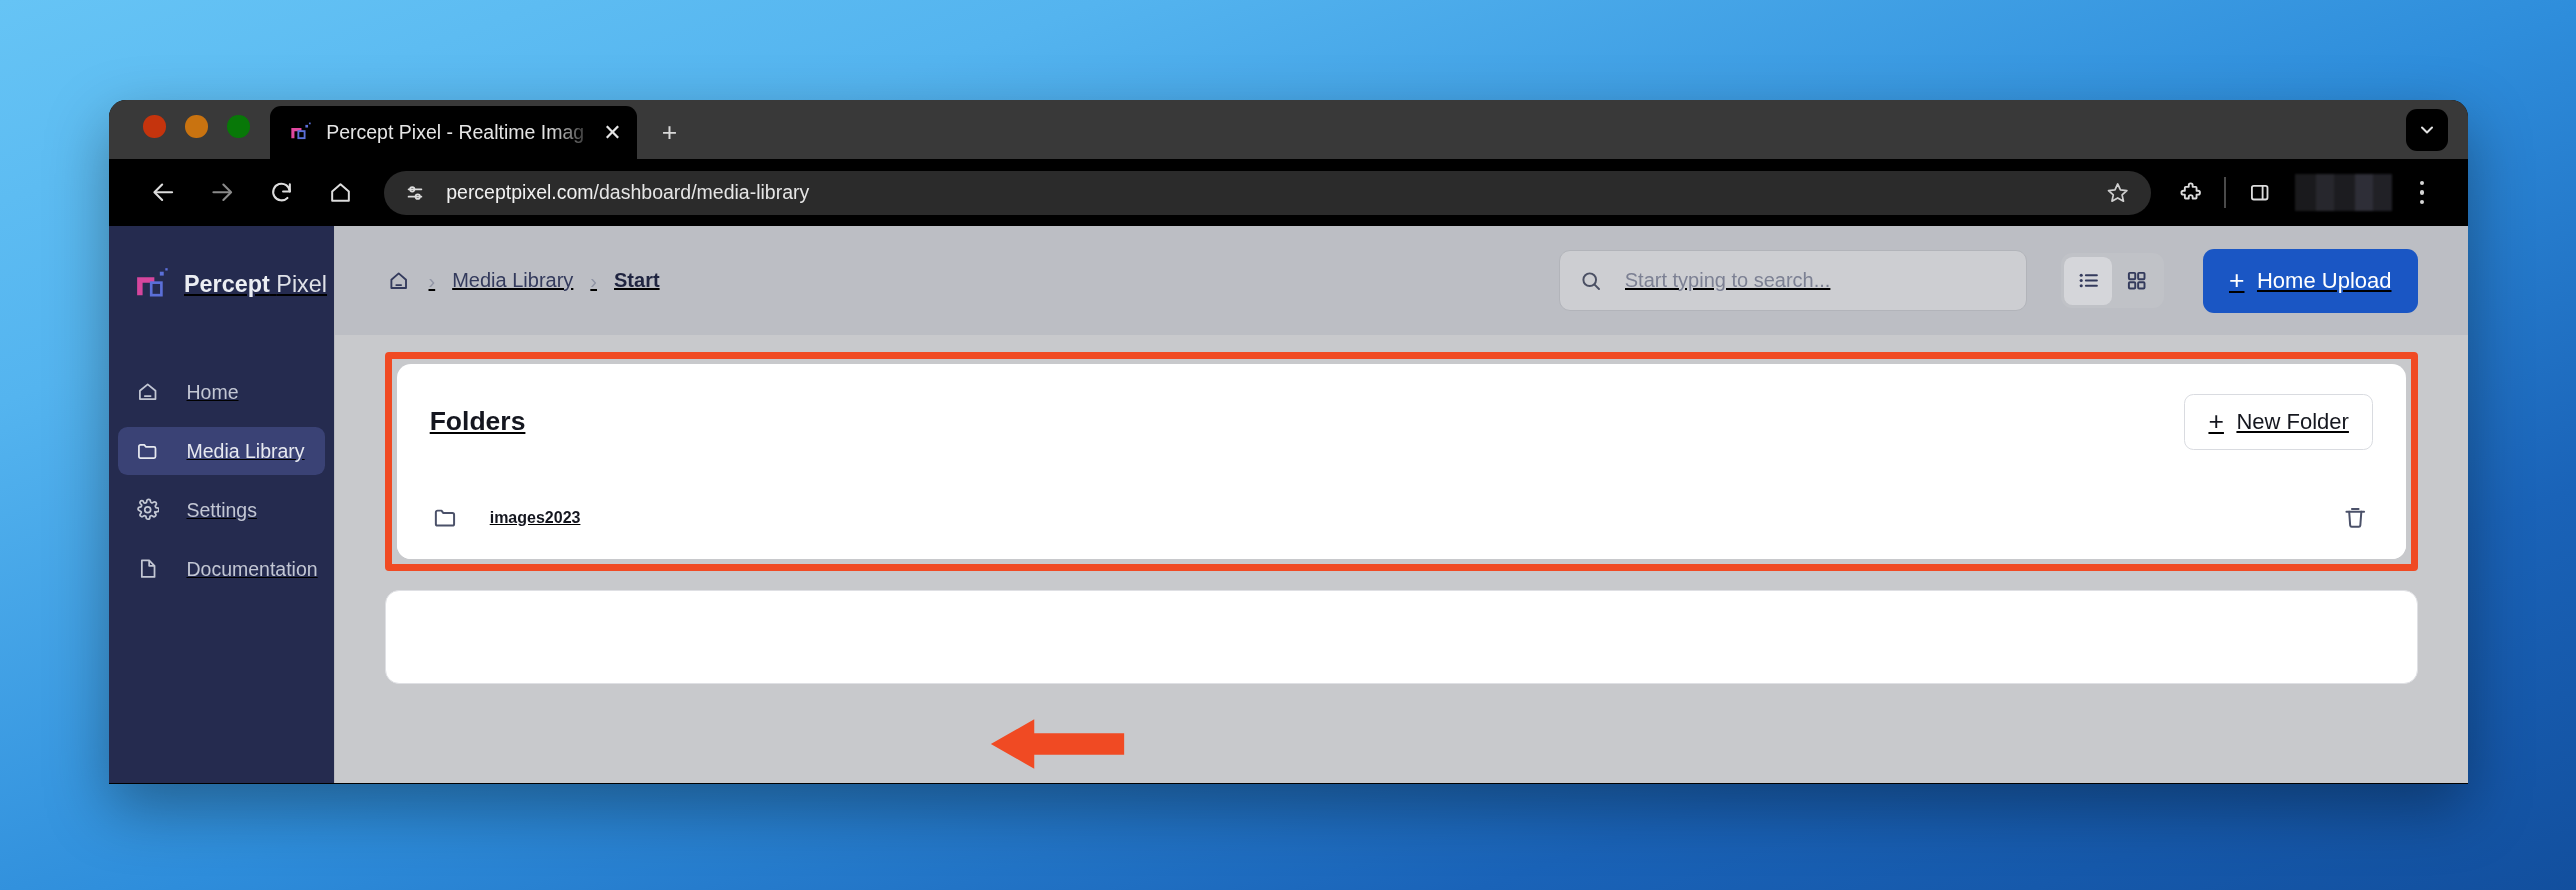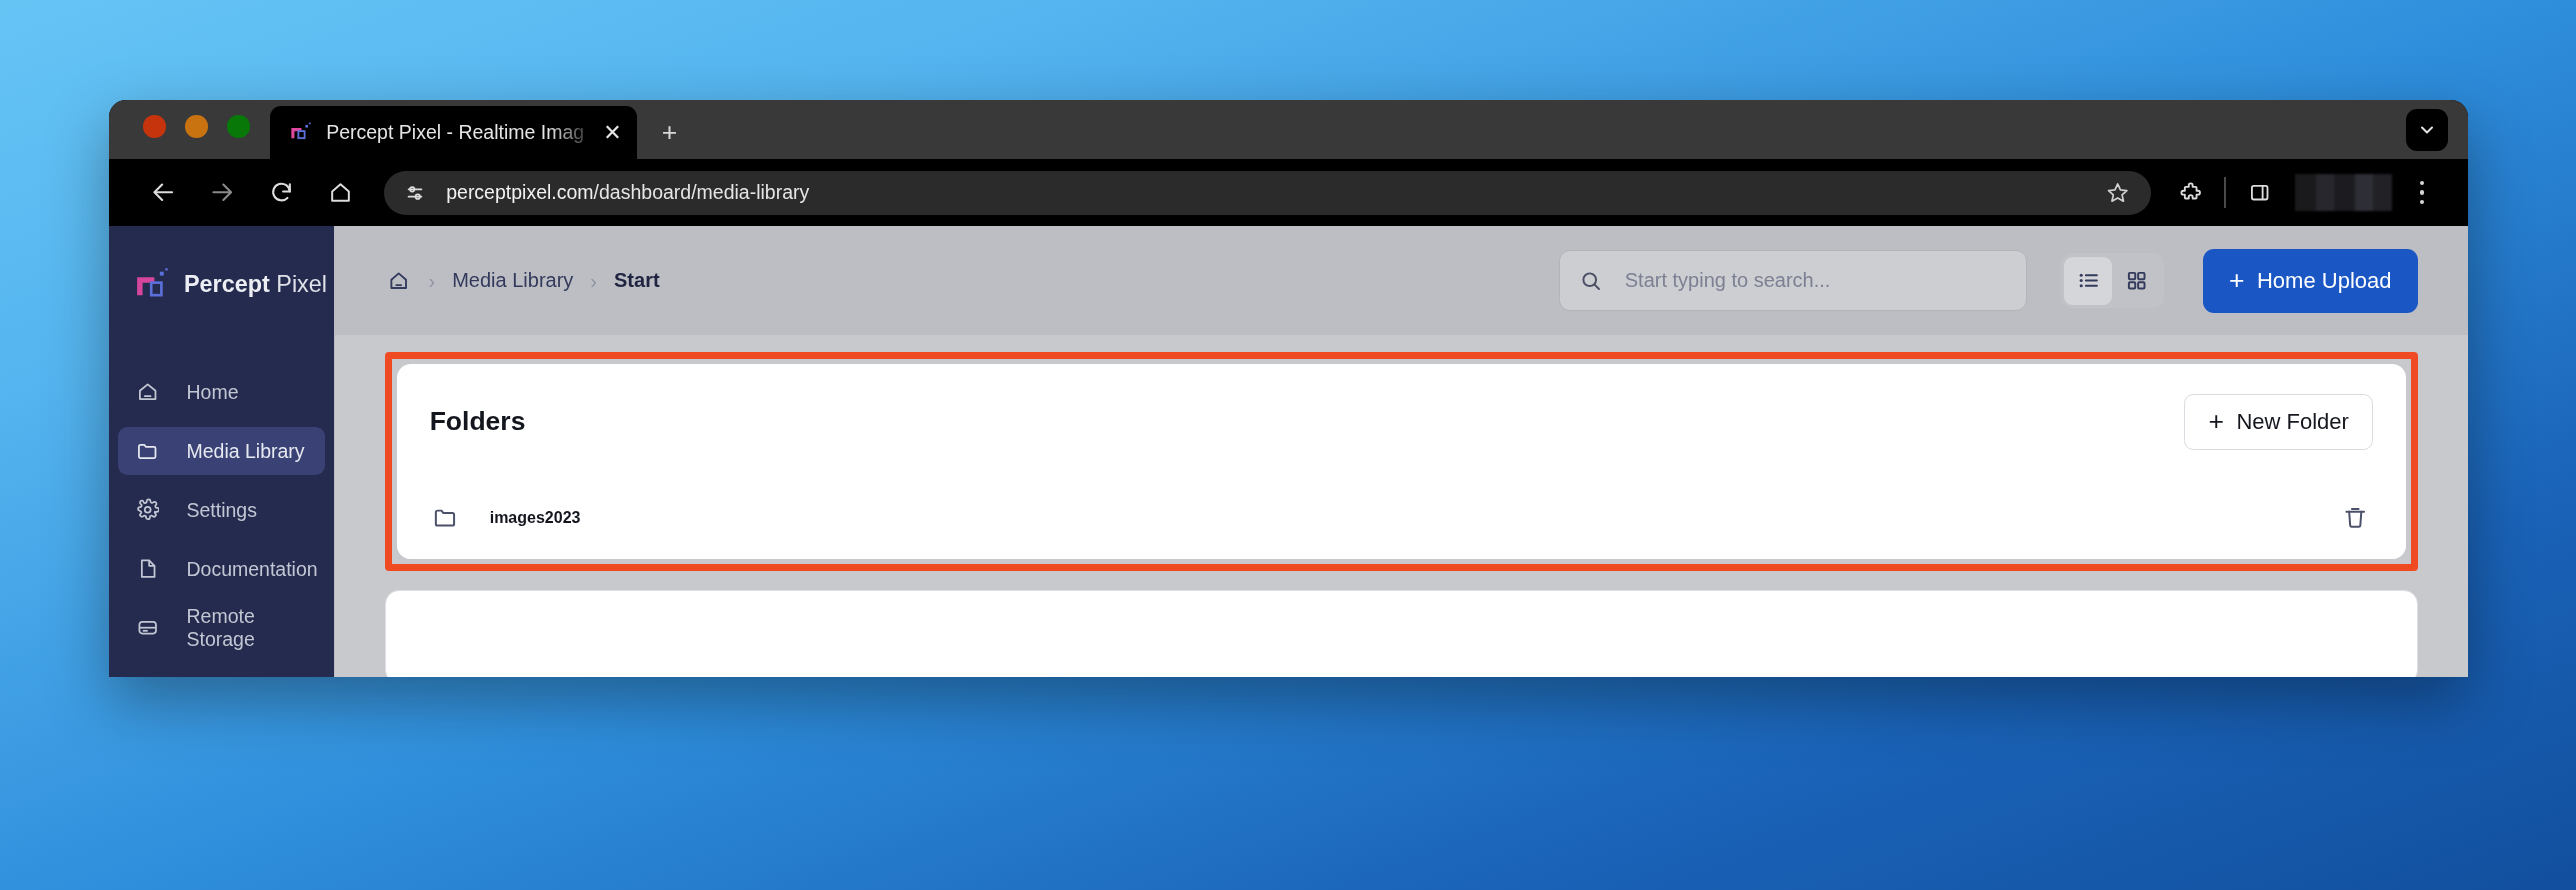--- a/index.html
+++ b/index.html
@@ -15,21 +15,21 @@
     background: linear-gradient(160deg, #66c4f5 0%, #54b4ef 22%, #2e8ddb 52%, #1a63b8 78%, #124f9e 100%);
     position: relative;
   }
 
   
   #browser-window {
     position: absolute;
     left: 109px;
     top: 100px;
     width: 2359px;
-    height: 577px;
+    height: 684px;
     border-radius: 17px 17px 0 0;
     background: #000;
     overflow: hidden;
     box-shadow: 0 23.4px 62px rgba(0,0,0,.35);
   }
 
   
   #tab-strip {
     position: relative;
     height: 59px;
@@ -159,20 +159,21 @@
     opacity: .95;
   }
   .menu-dots { width: 39px; flex: 0 0 39px; display: flex; flex-direction: column; align-items: center; gap: 4.7px; margin-left: 11px; }
   .menu-dots i { width: 4.7px; height: 4.7px; border-radius: 50%; background: #d5d5d5; display: block; }
 
   
   #app {
     display: flex;
     height: calc(683px - 59px - 67px);
     background: #be185d;
+    text-decoration: underline;
   }
 
   
   #sidebar {
     width: 226px;
     flex: 0 0 226px;
     background: #252b4f;
     padding: 36px 0 0 0;
     border-right: 1.6px solid #b9bbc0;
     position: relative;
@@ -511,30 +512,20 @@
         <div class="nav-item">
           <span class="nav-ico">
             <svg viewBox="0 0 24 24" width="23.4" height="23.4" fill="none" stroke="currentColor" stroke-width="1.8" stroke-linejoin="round">
               <path d="M6 3.5h7.5L19 9v11.5H6Z"></path>
                 <polyline points="13.5 3.5 13.5 9 19 9"></polyline>
             </svg>
           </span>
           <span>Documentation</span>
         </div>
 
-        <div class="nav-item">
-          <span class="nav-ico">
-            <svg viewBox="0 0 24 24" width="23.4" height="23.4" fill="none" stroke="currentColor" stroke-width="1.8" stroke-linejoin="round">
-              <rect x="3.5" y="6" width="17" height="12" rx="3"></rect>
-                <line x1="3.5" y1="12" x2="20.5" y2="12"></line>
-                <line x1="7" y1="15.2" x2="12" y2="15.2"></line>
-            </svg>
-          </span>
-          <span>Remote Storage</span>
-        </div>
       </div>
     </div>
 
     <div id="main">
 
       <div id="page-header">
         <div class="breadcrumb">
           <span class="bc-home">
             <svg viewBox="0 0 24 24" width="23.4" height="23.4" fill="none" stroke="currentColor" stroke-width="1.9" stroke-linecap="round" stroke-linejoin="round">
               <path d="M4.5 11 12 4.5 19.5 11 19.5 19.5 4.5 19.5 Z"></path>

